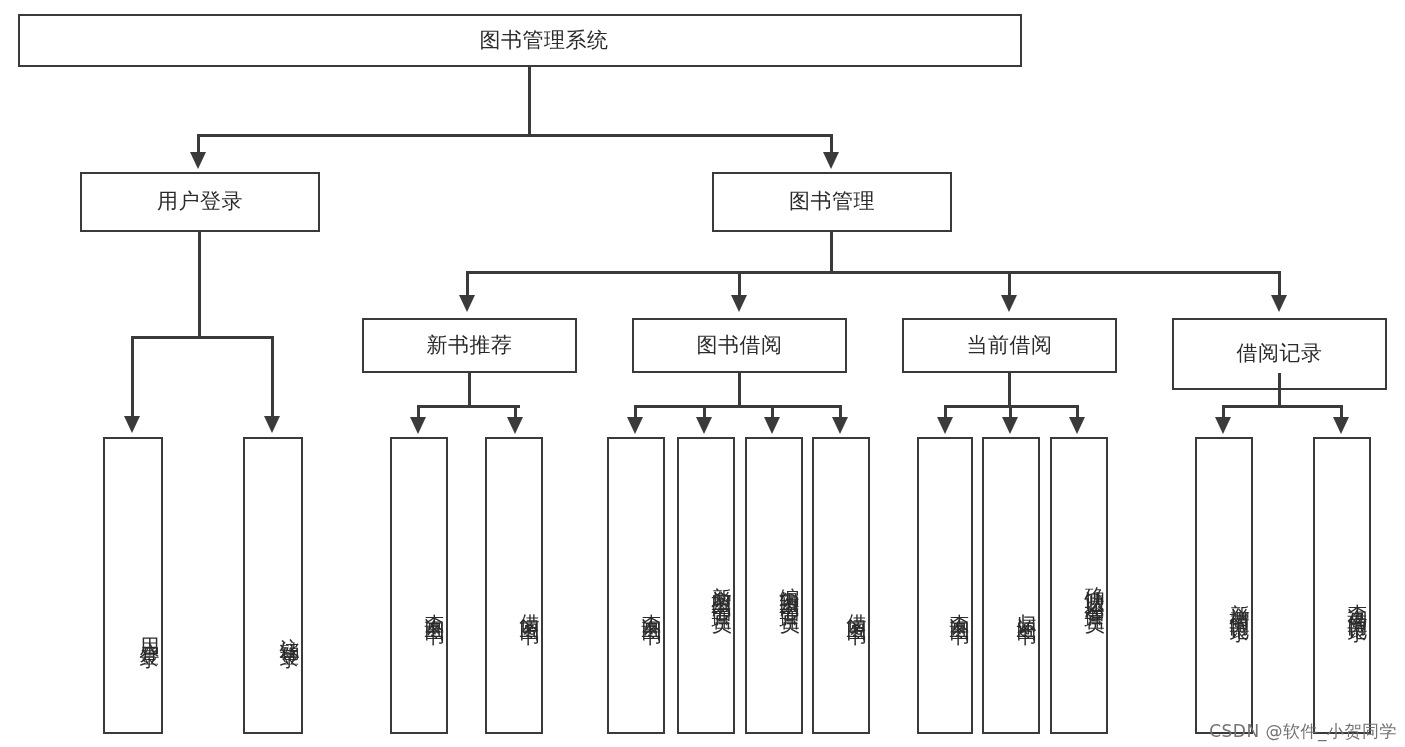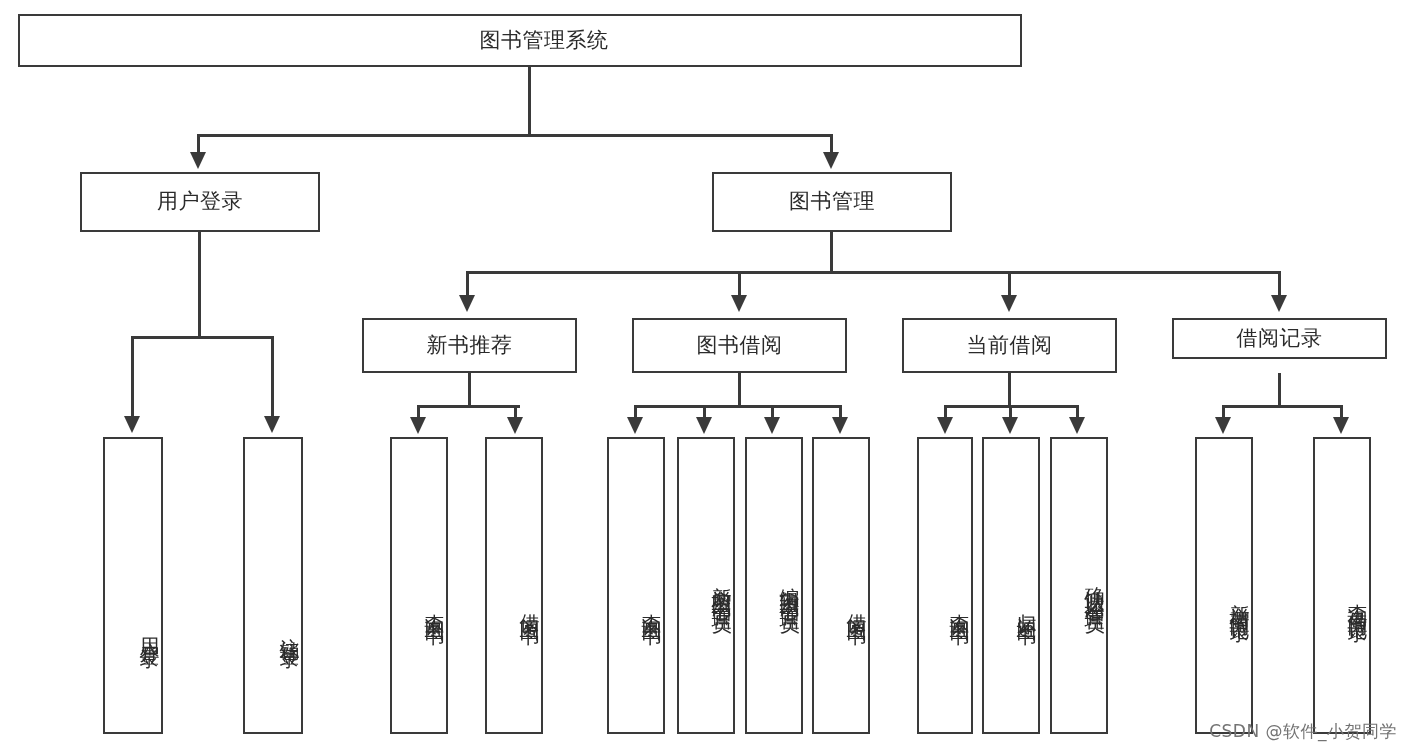--- a/index.html
+++ b/index.html
@@ -120,21 +120,21 @@
 
   <div class="node h" style="left:632px;top:318px;width:215px;height:55px;">
     <span class="lbl">图书借阅</span>
   </div>
   <div class="node h" style="left:362px;top:318px;width:215px;height:55px;">
     <span class="lbl">新书推荐</span>
   </div>
   <div class="node h" style="left:902px;top:318px;width:215px;height:55px;">
     <span class="lbl">当前借阅</span>
   </div>
-  <div class="node h" style="left:1172px;top:318px;width:215px;height:41px;text-align:right;">
+  <div class="node h" style="left:1172px;top:318px;width:215px;height:72px;text-align:right;">
     <span class="lbl">借阅记录</span>
   </div>
 
   <div class="vline" style="left:468px;top:373px;height:34px;"></div>
   <div class="hline" style="left:417px;top:405px;width:103px;"></div>
   <div class="vline" style="left:417px;top:405px;height:14px;"></div>
   <div class="arrow" style="left:410px;top:417px;"></div>
   <div class="vline" style="left:514px;top:405px;height:14px;"></div>
   <div class="arrow" style="left:507px;top:417px;"></div>
 

